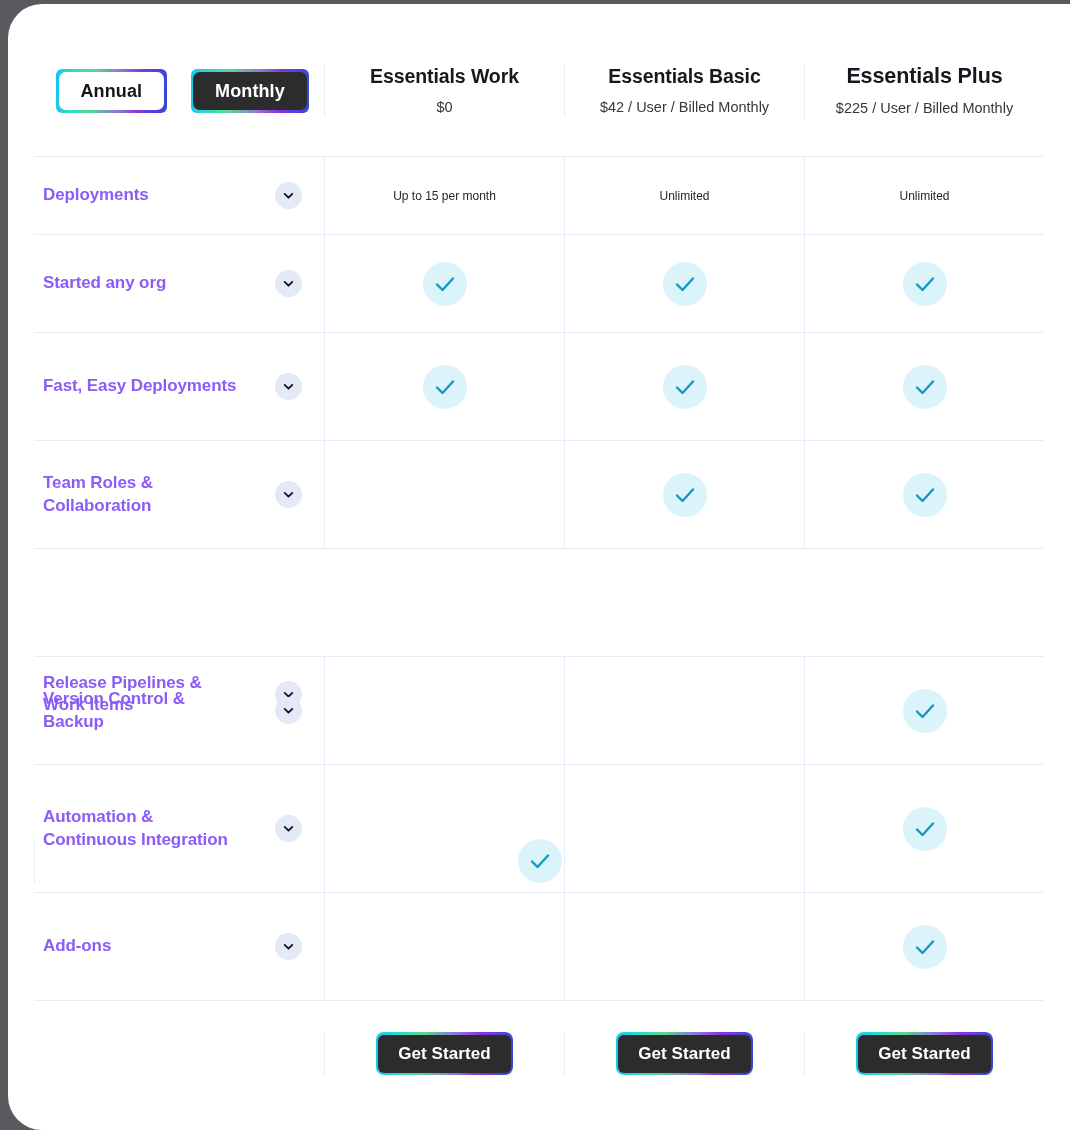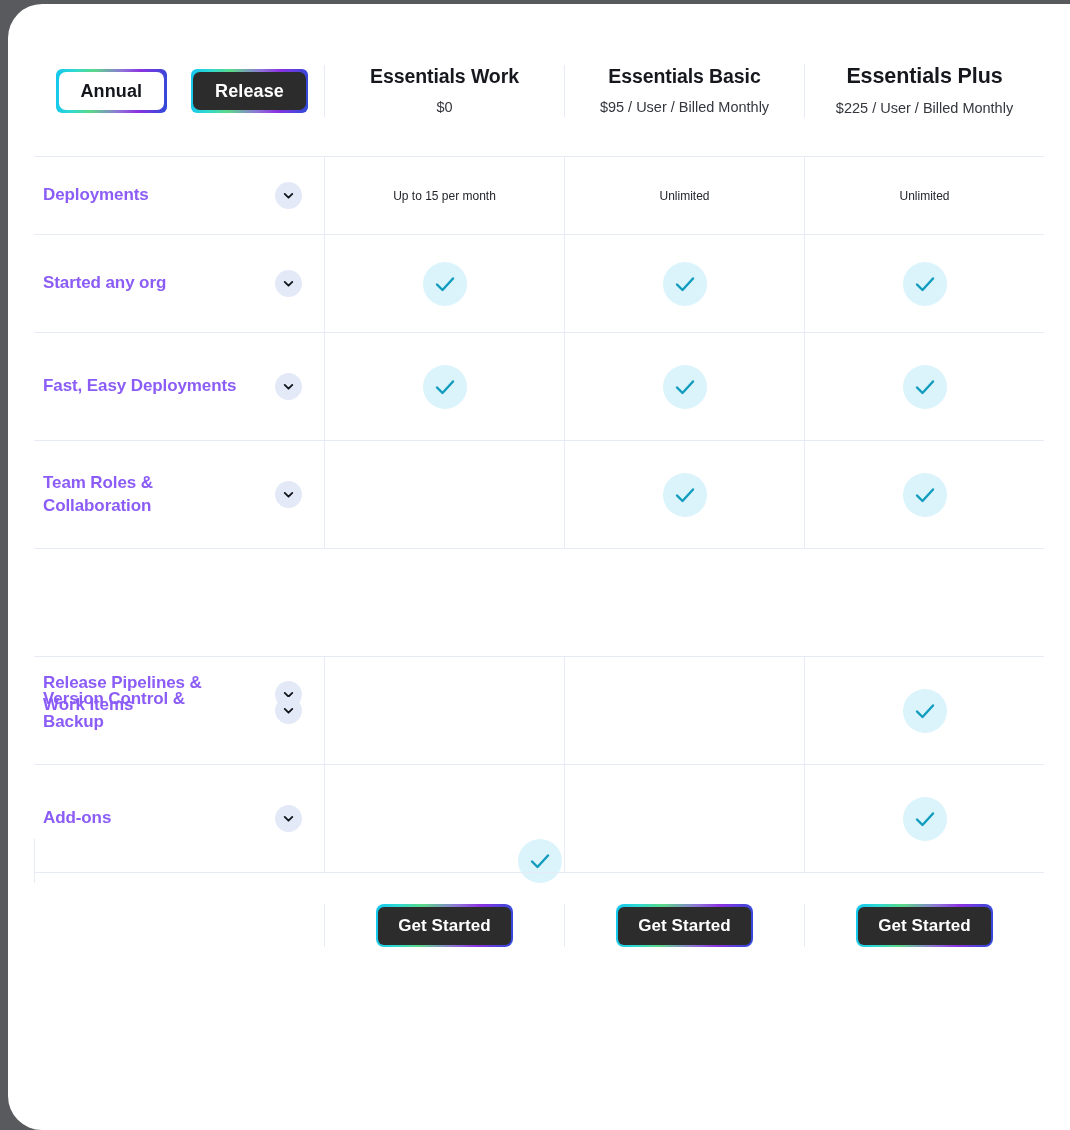--- a/index.html
+++ b/index.html
@@ -165,33 +165,33 @@
   <div id="table">
 
     <div class="grid-row" id="header-row">
 
       <div class="cell-label">
         <div class="toggle-wrap">
           <div class="grad-btn light">
             <span>Annual</span>
           </div>
           <div class="grad-btn dark">
-            <span>Release</span>
+            <span>Monthly</span>
           </div>
         </div>
       </div>
 
       <div class="cell-plan">
         <div class="plan-title">Essentials Work</div>
         <div class="plan-price">$0</div>
       </div>
 
       <div class="cell-plan">
         <div class="plan-title">Essentials Basic</div>
-        <div class="plan-price">$95 / User / Billed Monthly</div>
+        <div class="plan-price">$42 / User / Billed Monthly</div>
       </div>
 
       <div class="cell-plan">
         <div class="plan-title emph">Essentials Plus</div>
         <div class="plan-price">$225 / User / Billed Monthly</div>
       </div>
     </div>
 
     <div id="feature-rows">
         <div class="grid-row" style="height: 78px;">
@@ -331,20 +331,39 @@
           <div class="cell-plan"></div>
           <div class="cell-plan"></div>
           <div class="cell-plan">
             <div class="check-circle">
               <svg width="24" height="24" viewBox="0 0 24 24" fill="none" stroke="#0f9cbd" stroke-width="2.4" stroke-linecap="round" stroke-linejoin="round">
                 <polyline points="4 12.5 9.5 18 20 6.5"></polyline>
               </svg>
             </div>
           </div>
         </div>
+        <div class="grid-row" style="height: 128px;">
+          <div class="cell-label">
+            <div class="feat-name">Automation &amp; Continuous Integration</div>
+            <div class="chev-btn">
+              <svg width="13" height="13" viewBox="0 0 24 24" fill="none" stroke="#14161c" stroke-width="3.4" stroke-linecap="round" stroke-linejoin="round">
+                <polyline points="5 9 12 16 19 9"></polyline>
+              </svg>
+            </div>
+          </div>
+          <div class="cell-plan"></div>
+          <div class="cell-plan"></div>
+          <div class="cell-plan">
+            <div class="check-circle">
+              <svg width="24" height="24" viewBox="0 0 24 24" fill="none" stroke="#0f9cbd" stroke-width="2.4" stroke-linecap="round" stroke-linejoin="round">
+                <polyline points="4 12.5 9.5 18 20 6.5"></polyline>
+              </svg>
+            </div>
+          </div>
+        </div>
         <div class="grid-row" style="height: 108px;">
           <div class="cell-label">
             <div class="feat-name">Add-ons</div>
             <div class="chev-btn">
               <svg width="13" height="13" viewBox="0 0 24 24" fill="none" stroke="#14161c" stroke-width="3.4" stroke-linecap="round" stroke-linejoin="round">
                 <polyline points="5 9 12 16 19 9"></polyline>
               </svg>
             </div>
           </div>
           <div class="cell-plan"></div>

